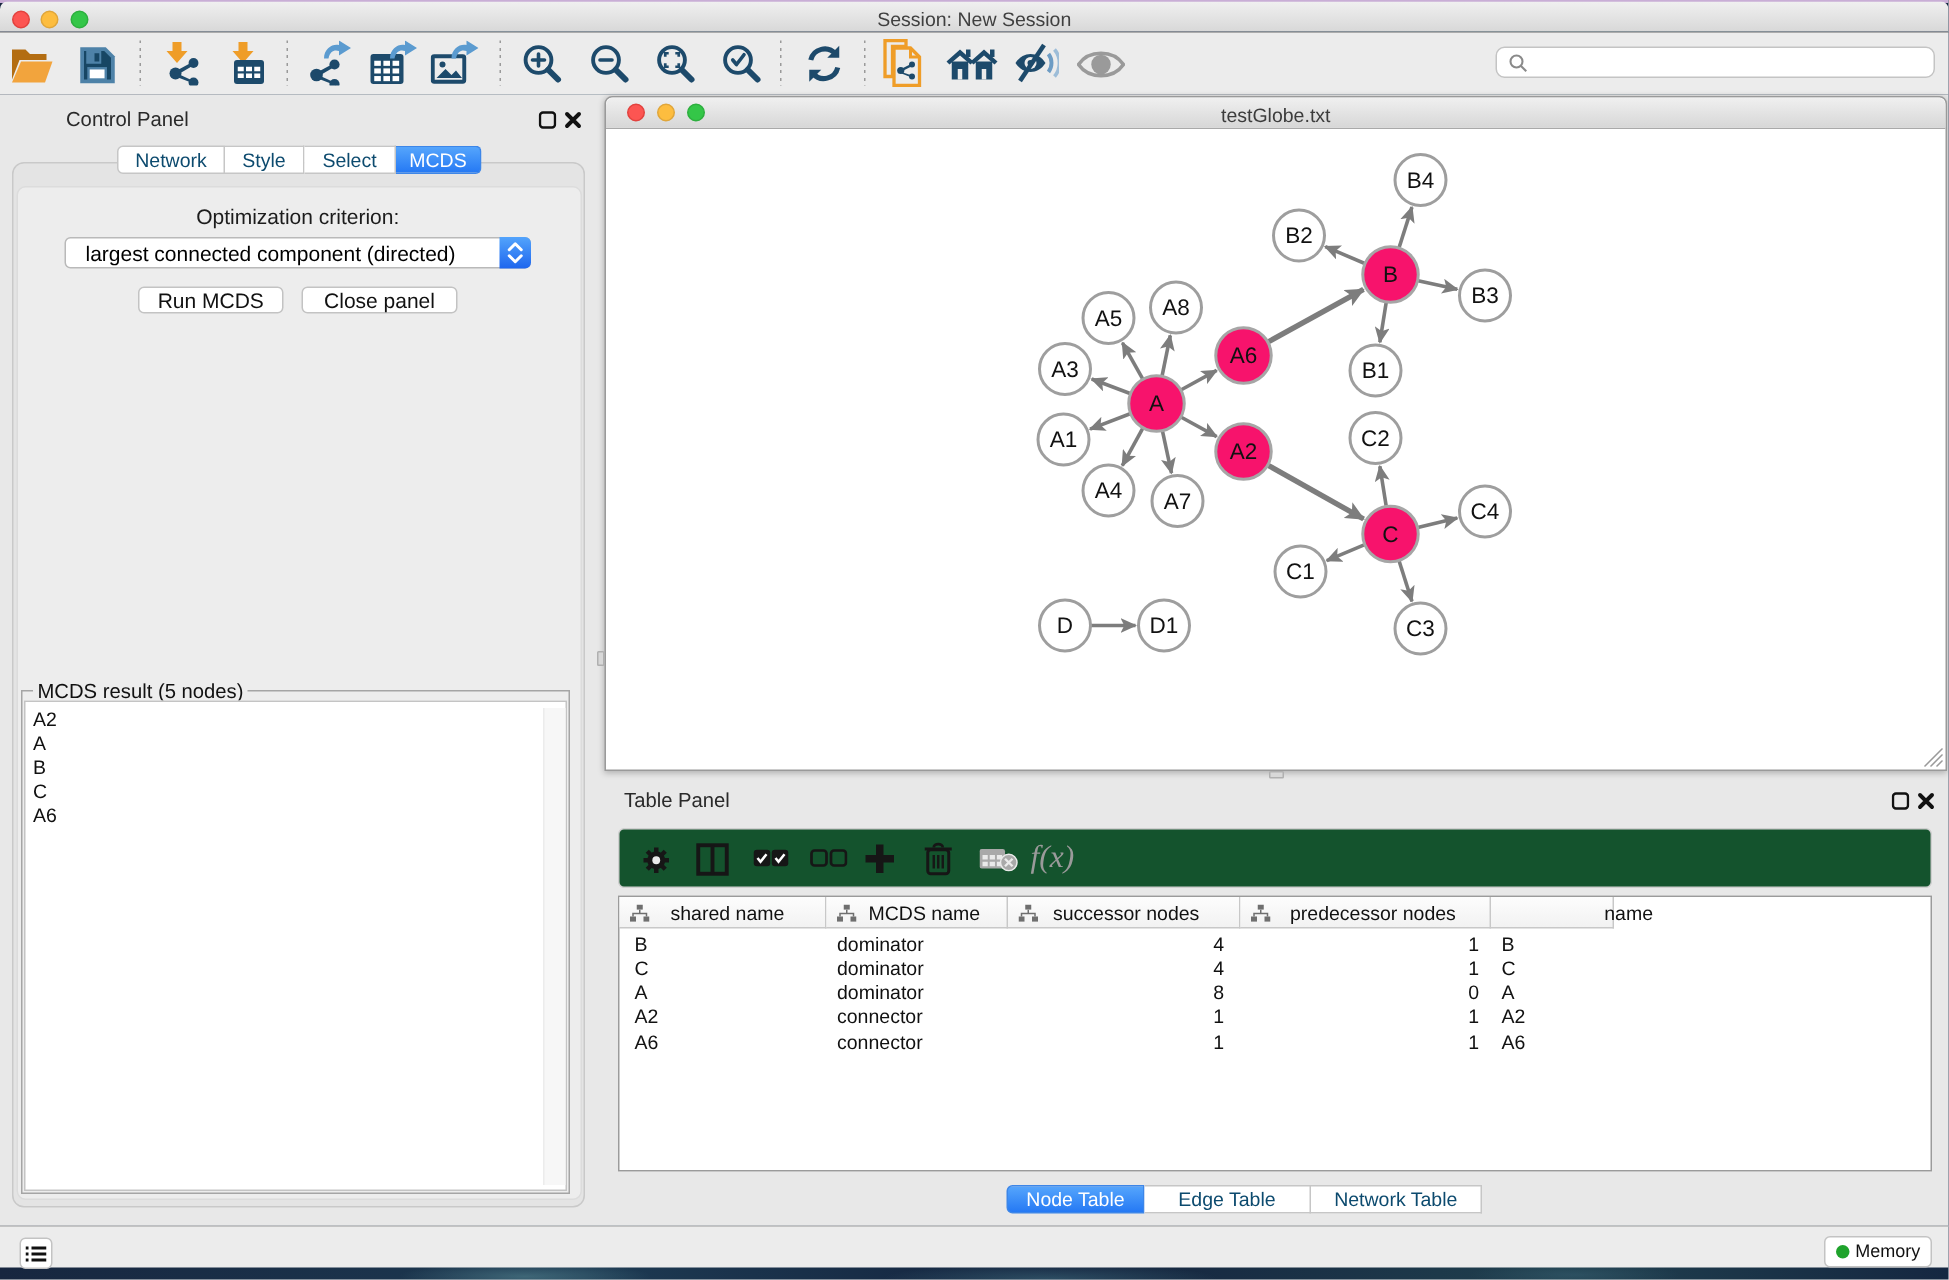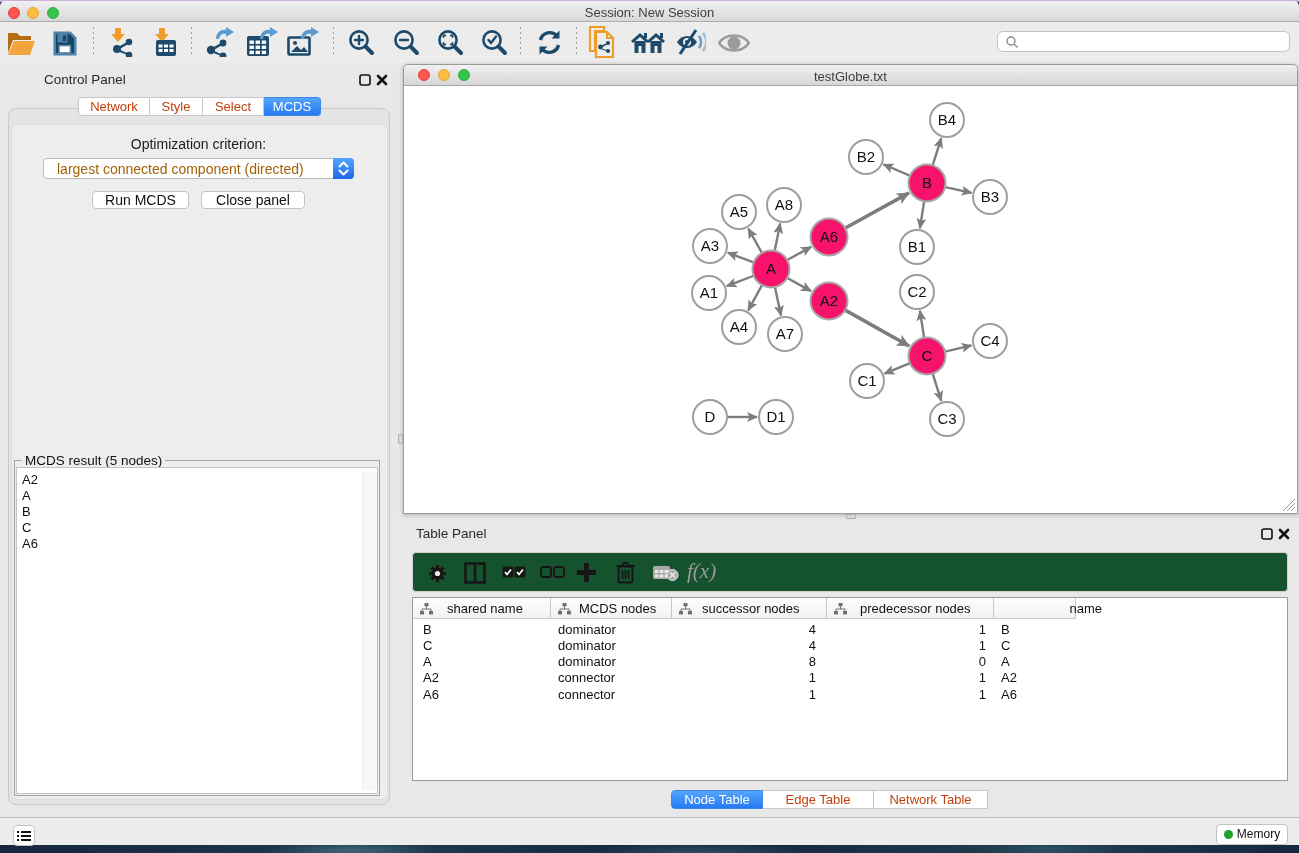--- a/index.html
+++ b/index.html
@@ -32,21 +32,21 @@
   font-size:14px; color:#111; text-align:center; }
 .paneltitle { font-size:13.5px; color:#2a2a2a; }
 
 
 #cpanel { position:absolute; left:0; top:63px; width:397px; height:754px; }
 #cp-body { position:absolute; left:8px; top:45px; width:382px; height:697px;
   background:#e4e4e4; border:1px solid #c9c9c9; border-radius:8px; }
 #cp-inner { position:absolute; left:11px; top:61px; width:377px; height:676px;
   background:#ededed; border:1px solid #dcdcdc; border-radius:6px; }
 .tabbar { position:absolute; display:flex; }
-.tabbar .tab { border:1px solid #c6c6c6; border-left:none; background:#fff; color:#c2410c;
+.tabbar .tab { border:1px solid #c6c6c6; border-left:none; background:#fff; color:#0c4a6e;
   font-size:13px; text-align:center; line-height:17px; height:19px; }
 .tabbar .tab:first-child { border-left:1px solid #c6c6c6; border-radius:4px 0 0 4px; }
 .tabbar .tab:last-child { border-radius:0 4px 4px 0; }
 .tabbar .tab.sel { background:linear-gradient(#55a5fc,#2579f4); color:#fff; border-color:#3d86e8; }
 
 
 #netwin { position:absolute; left:403px; top:64px; width:895px; height:450px;
   border:1px solid #9a9a9a; border-radius:5px 5px 0 0; background:#fff;
   box-shadow:0 1px 4px rgba(0,0,0,.25); }
 #nw-title { position:absolute; left:0; top:0; width:100%; height:21px;
@@ -256,21 +256,21 @@
   <div id="cp-body"></div>
   <div id="cp-inner"></div>
   <div class="tabbar" style="left:78px;top:34px;">
     <div class="tab" style="width:72px;">Network</div>
     <div class="tab" style="width:53px;">Style</div>
     <div class="tab" style="width:61px;">Select</div>
     <div class="tab sel" style="width:57px;">MCDS</div>
   </div>
   <div class="abs" style="left:0;width:397px;top:73px;text-align:center;font-size:14px;color:#1c1c1c;">Optimization criterion:</div>
   <div class="abs" style="left:43px;top:95px;width:311px;height:21px;background:#fff;border:1px solid #b9b9b9;border-radius:4px;">
-    <div class="abs" style="left:13px;top:2px;font-size:14px;color:#a16207;">largest connected component (directed)</div>
+    <div class="abs" style="left:13px;top:2px;font-size:14px;color:#000000;">largest connected component (directed)</div>
     <div class="abs" style="right:-1px;top:-1px;width:21px;height:21px;border-radius:0 4px 4px 0;background:linear-gradient(#53a4fc,#1e66ee);">
       <svg width="21" height="21" viewBox="0 0 21 21">
           <path d="M6.5 8.5 L10.5 4.5 L14.5 8.5" fill="none" stroke="#fff" stroke-width="2" stroke-linecap="round" stroke-linejoin="round"></path>
           <path d="M6.5 12.5 L10.5 16.5 L14.5 12.5" fill="none" stroke="#fff" stroke-width="2" stroke-linecap="round" stroke-linejoin="round"></path>
         </svg>
     </div>
   </div>
   <div class="btn" style="left:92px;top:128px;width:97px;height:18px;line-height:16px;">Run MCDS</div>
   <div class="btn" style="left:201px;top:128px;width:104px;height:18px;line-height:16px;">Close panel</div>
 
@@ -461,21 +461,21 @@
       </svg>
     <div class="td" style="left:34px;top:3px;">shared name</div>
     <svg class="abs" style="left:145px;top:5px;" width="13" height="12" viewBox="0 0 13 12">
         <g fill="#6f6f6f">
           <rect x="4.5" y="0" width="4" height="3.4"></rect>
           <rect x="0" y="8" width="4" height="3.4"></rect>
           <rect x="9" y="8" width="4" height="3.4"></rect>
         </g>
         <path d="M6.5 3.5 L6.5 6 M2 8 L2 6 L11 6 L11 8" stroke="#6f6f6f" stroke-width="1" fill="none"></path>
       </svg>
-    <div class="td" style="left:166px;top:3px;">MCDS nodes</div>
+    <div class="td" style="left:166px;top:3px;">MCDS name</div>
     <svg class="abs" style="left:266px;top:5px;" width="13" height="12" viewBox="0 0 13 12">
         <g fill="#6f6f6f">
           <rect x="4.5" y="0" width="4" height="3.4"></rect>
           <rect x="0" y="8" width="4" height="3.4"></rect>
           <rect x="9" y="8" width="4" height="3.4"></rect>
         </g>
         <path d="M6.5 3.5 L6.5 6 M2 8 L2 6 L11 6 L11 8" stroke="#6f6f6f" stroke-width="1" fill="none"></path>
       </svg>
     <div class="td" style="left:289px;top:3px;">successor nodes</div>
     <svg class="abs" style="left:421px;top:5px;" width="13" height="12" viewBox="0 0 13 12">

